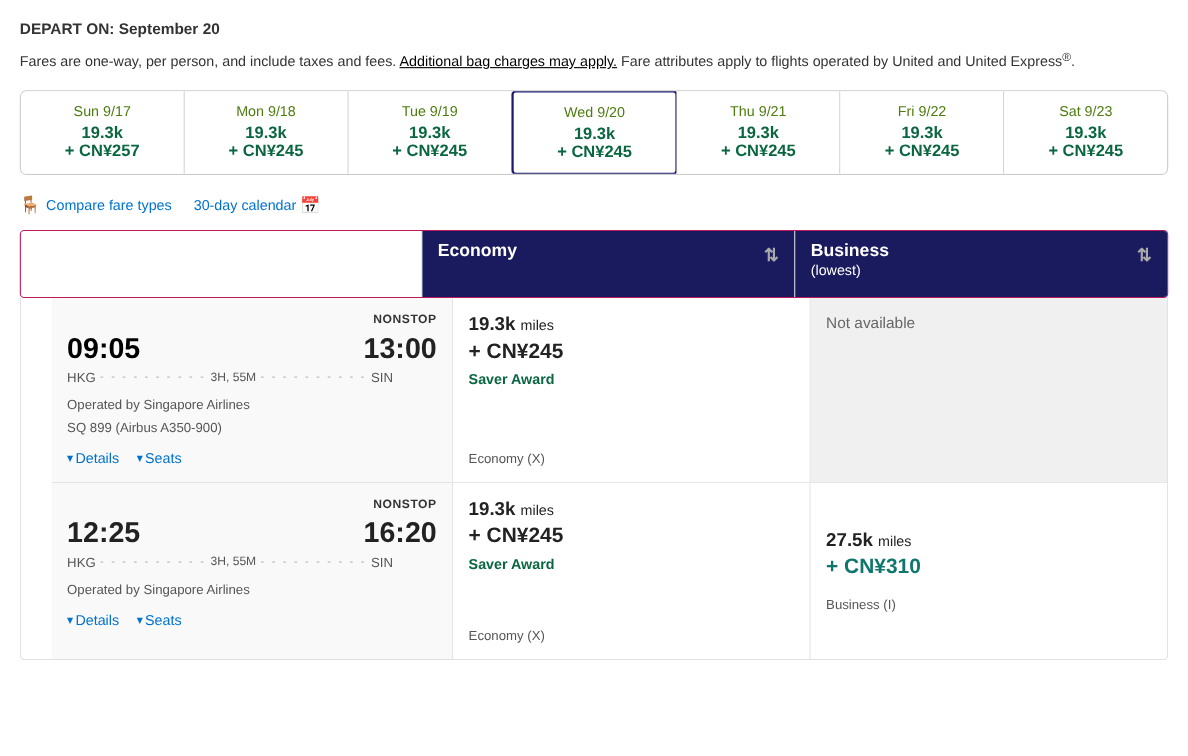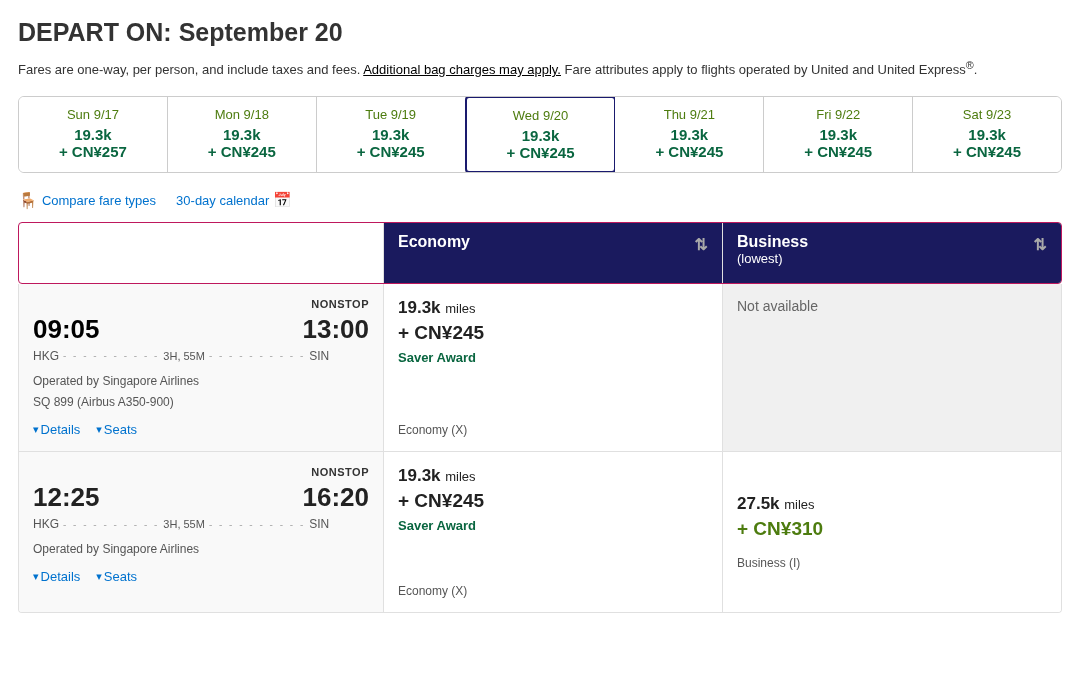--- a/index.html
+++ b/index.html
@@ -1,19 +1,19 @@
 <!DOCTYPE html>
 <html><head>
   <meta charset="utf-8">
   <style>
     * { box-sizing: border-box; margin: 0; padding: 0; }
     body { font-family: Arial, sans-serif; background: #fff; color: #333; font-size: 14px; }
     .container { padding: 18px 18px 0 18px; max-width: 1080px; }
 
-    .page-title { font-size: 25px; font-weight: bold; margin-bottom: 10px; }
+    .page-title { font-size: 14px; font-weight: bold; margin-bottom: 10px; }
     .page-title span { font-weight: bold; }
 
     .fare-note { font-size: 13px; color: #333; margin-bottom: 16px; line-height: 1.5; }
     .fare-note a { color: #000000; }
 
     
     .date-selector { display: flex; gap: 0; margin-bottom: 18px; border: 1px solid #ccc; border-radius: 6px; overflow: hidden; }
     .date-card {
       flex: 1;
       padding: 10px 8px;
@@ -128,21 +128,21 @@
 
     <div class="col-header" style="flex:1;">
       <div>
         <div style="font-size:16px; font-weight:bold;">Business</div>
         <div style="font-size:13px; font-weight:normal;">(lowest)</div>
       </div>
       <div class="sort-icon">⇅</div>
     </div>
   </div>
 
-  <div id="flights-container" style="border:1px solid #e0e0e0; border-top:none; border-radius: 0 0 4px 4px; overflow:hidden;">
+  <div id="flights-container" style="border:1px solid #e0e0e0; border-top:none; border-radius: 0 0 4px 4px; overflow:hidden;padding-left:28px;">
   <div style="display: flex; border-bottom: 1px solid rgb(224, 224, 224);">
         <div style="flex: 0 0 365px; background: rgb(249, 249, 249); border-right: 1px solid rgb(224, 224, 224); padding: 14px;">
     <div style="text-align:right; font-size:11px; font-weight:bold; color:#333; letter-spacing:0.5px; margin-bottom:4px;">NONSTOP</div>
     <div style="display:flex; justify-content:space-between; align-items:center;">
       <span style="font-size:26px; font-weight:bold; color:#000000;">09:05</span>
       <span style="font-size:26px; font-weight:bold; color:#222;">13:00</span>
     </div>
     <div style="display:flex; align-items:center; gap:4px; font-size:12px; color:#555; margin-top:4px;">
       <span>HKG</span>
       <span style="letter-spacing:2px; color:#aaa; font-size:10px;">- - - - - - - - - -</span>
@@ -209,20 +209,20 @@
     <div>
       <div style="font-size:17px; font-weight:bold; color:#222;">19.3k <span style="font-size:13px; font-weight:normal;">miles</span></div>
       <div style="font-size:19px; font-weight:bold; color:#222; margin-top:4px;">+ CN¥245</div>
       <div style="color:#0a6640; font-weight:bold; font-size:13px; margin-top:6px;">Saver Award</div>
     </div>
     <div style="font-size:12px; color:#555; margin-top:16px;">Economy (X)</div>
   </div>
         <div style="flex: 1 1 0%; background: rgb(255, 255, 255); padding: 14px; display: flex; flex-direction: column; justify-content: center; min-height: 160px;">
       <div>
         <div style="font-size:17px; font-weight:bold; color:#222;">27.5k <span style="font-size:13px; font-weight:normal;">miles</span></div>
-        <div style="font-size:19px; font-weight:bold; color:#4d7c0f; margin-top:4px;">+ CN¥310</div>
+        <div style="font-size:19px; font-weight:bold; color:#0f766e; margin-top:4px;">+ CN¥310</div>
       </div>
       <div style="font-size:12px; color:#555; margin-top:16px;">Business (I)</div>
     </div>
       </div>
     </div>
 
 </div>
 
 </body></html>

